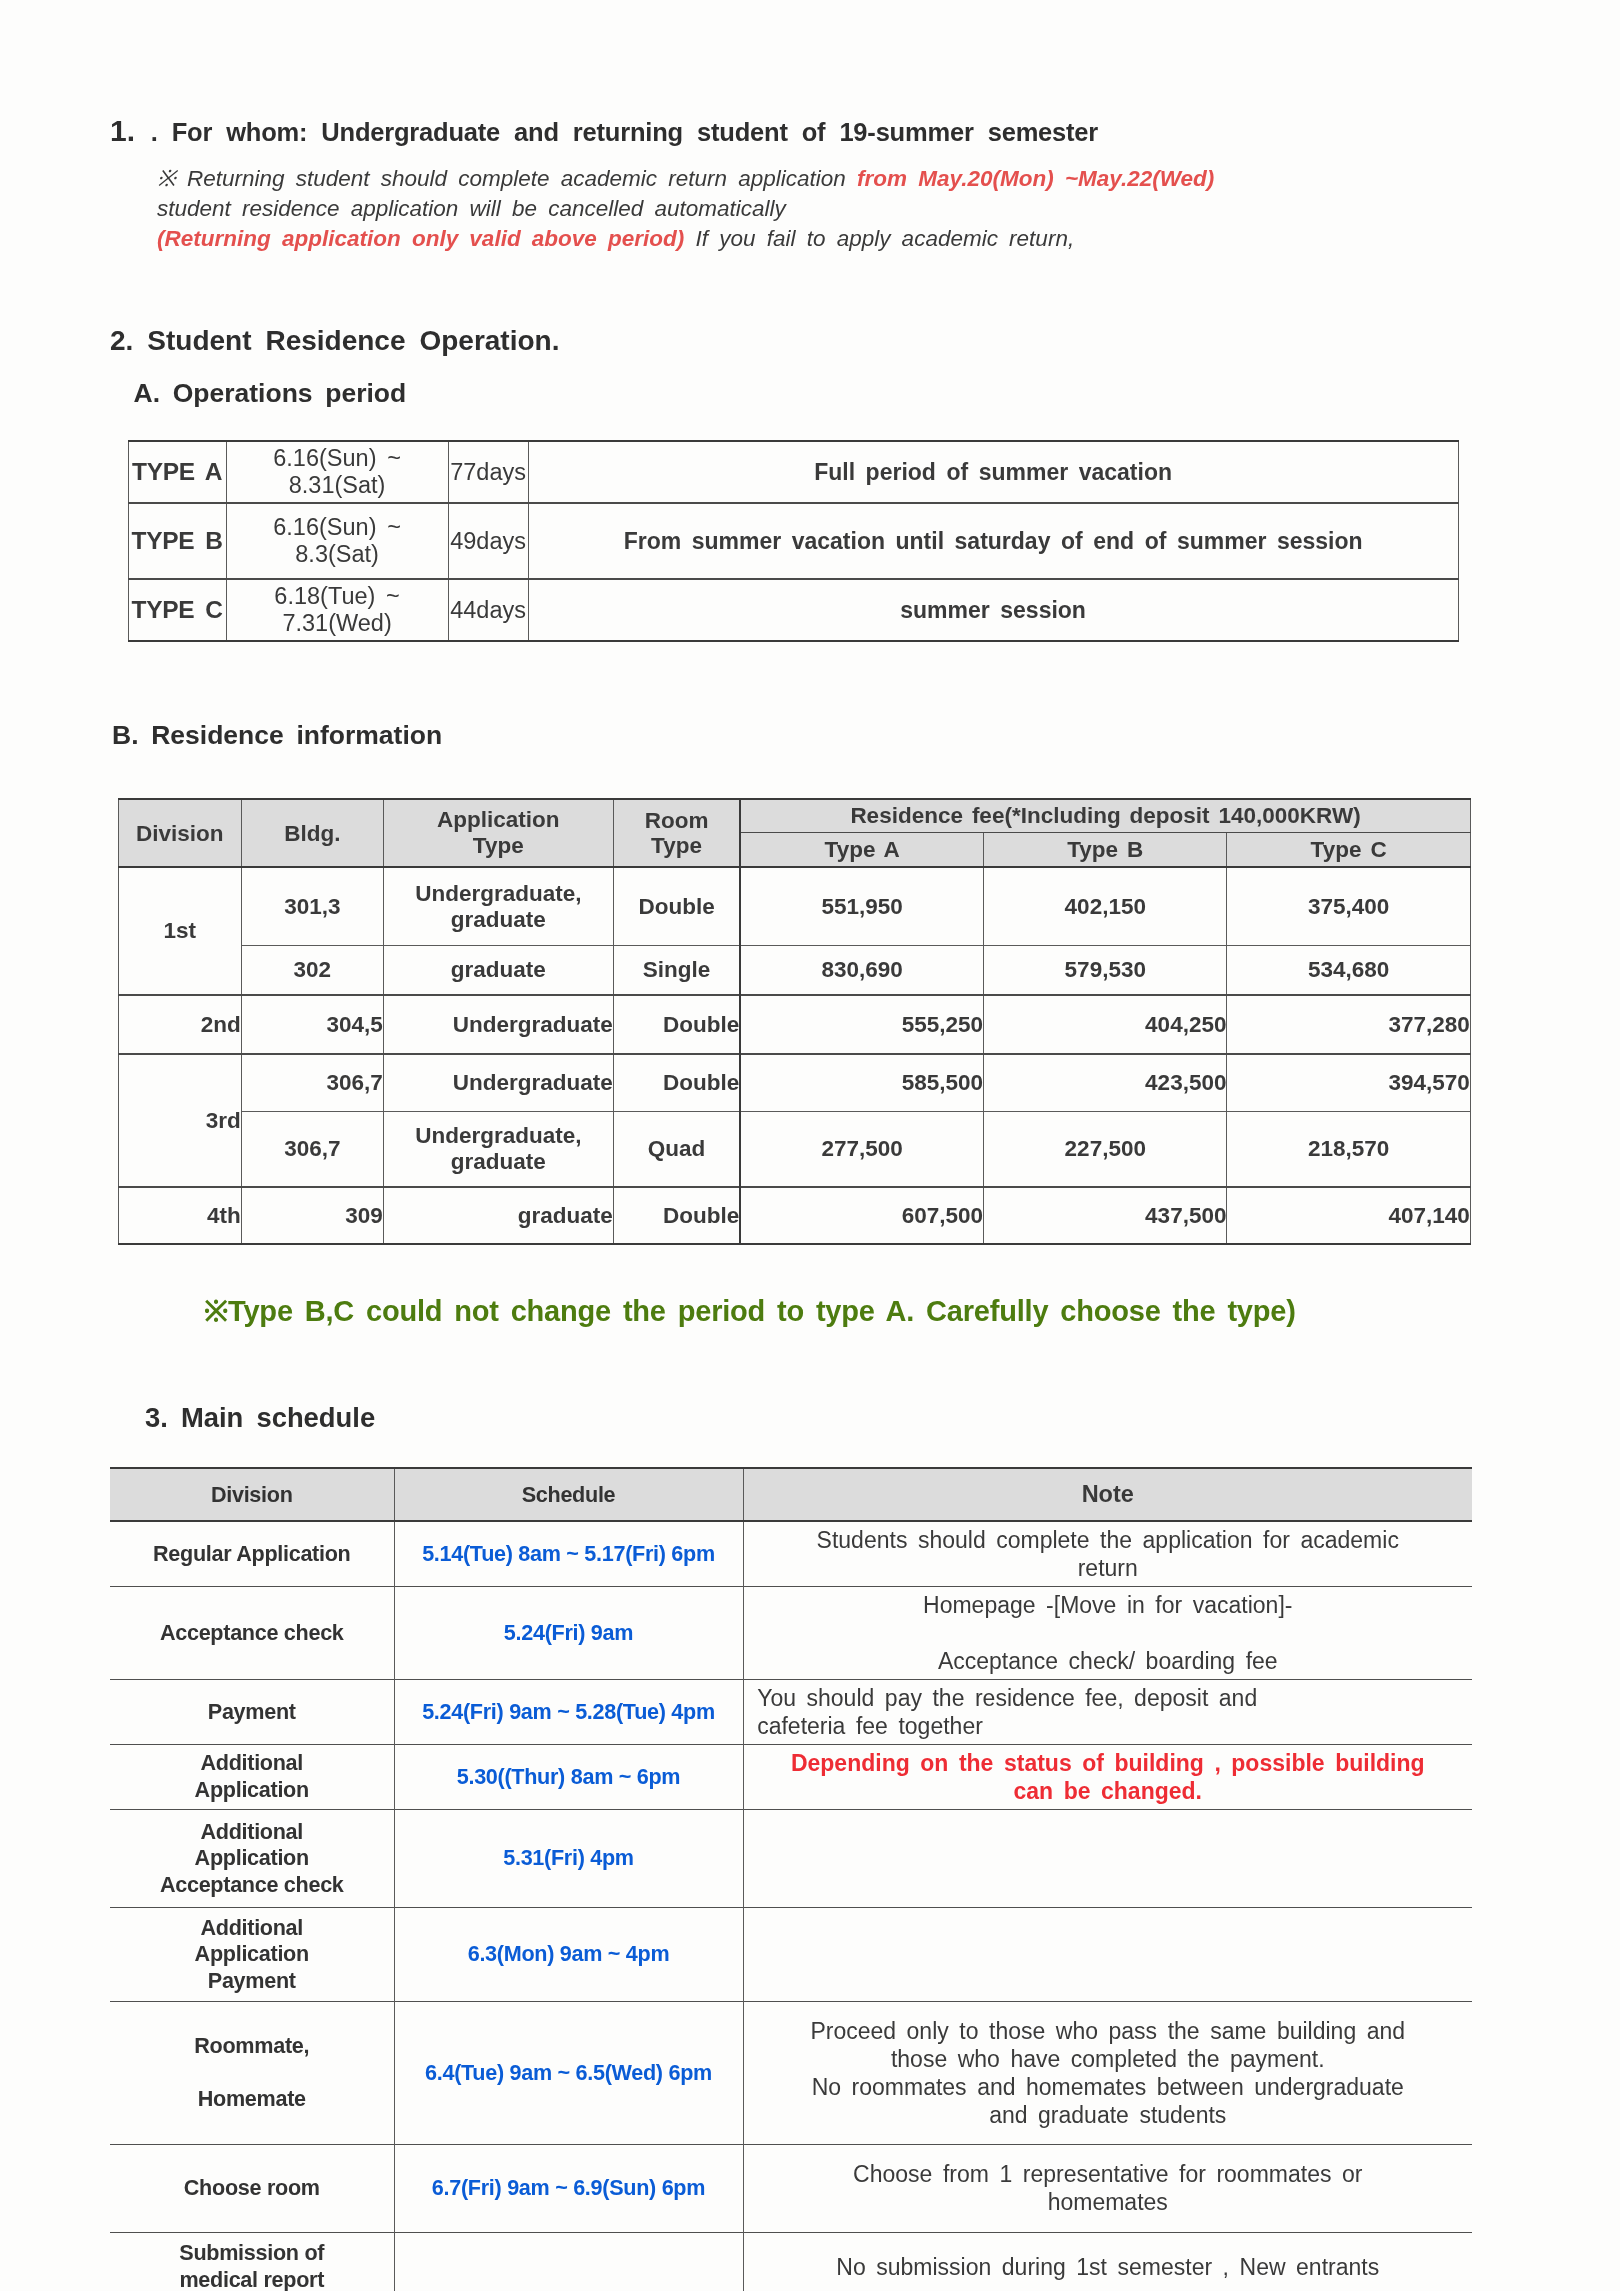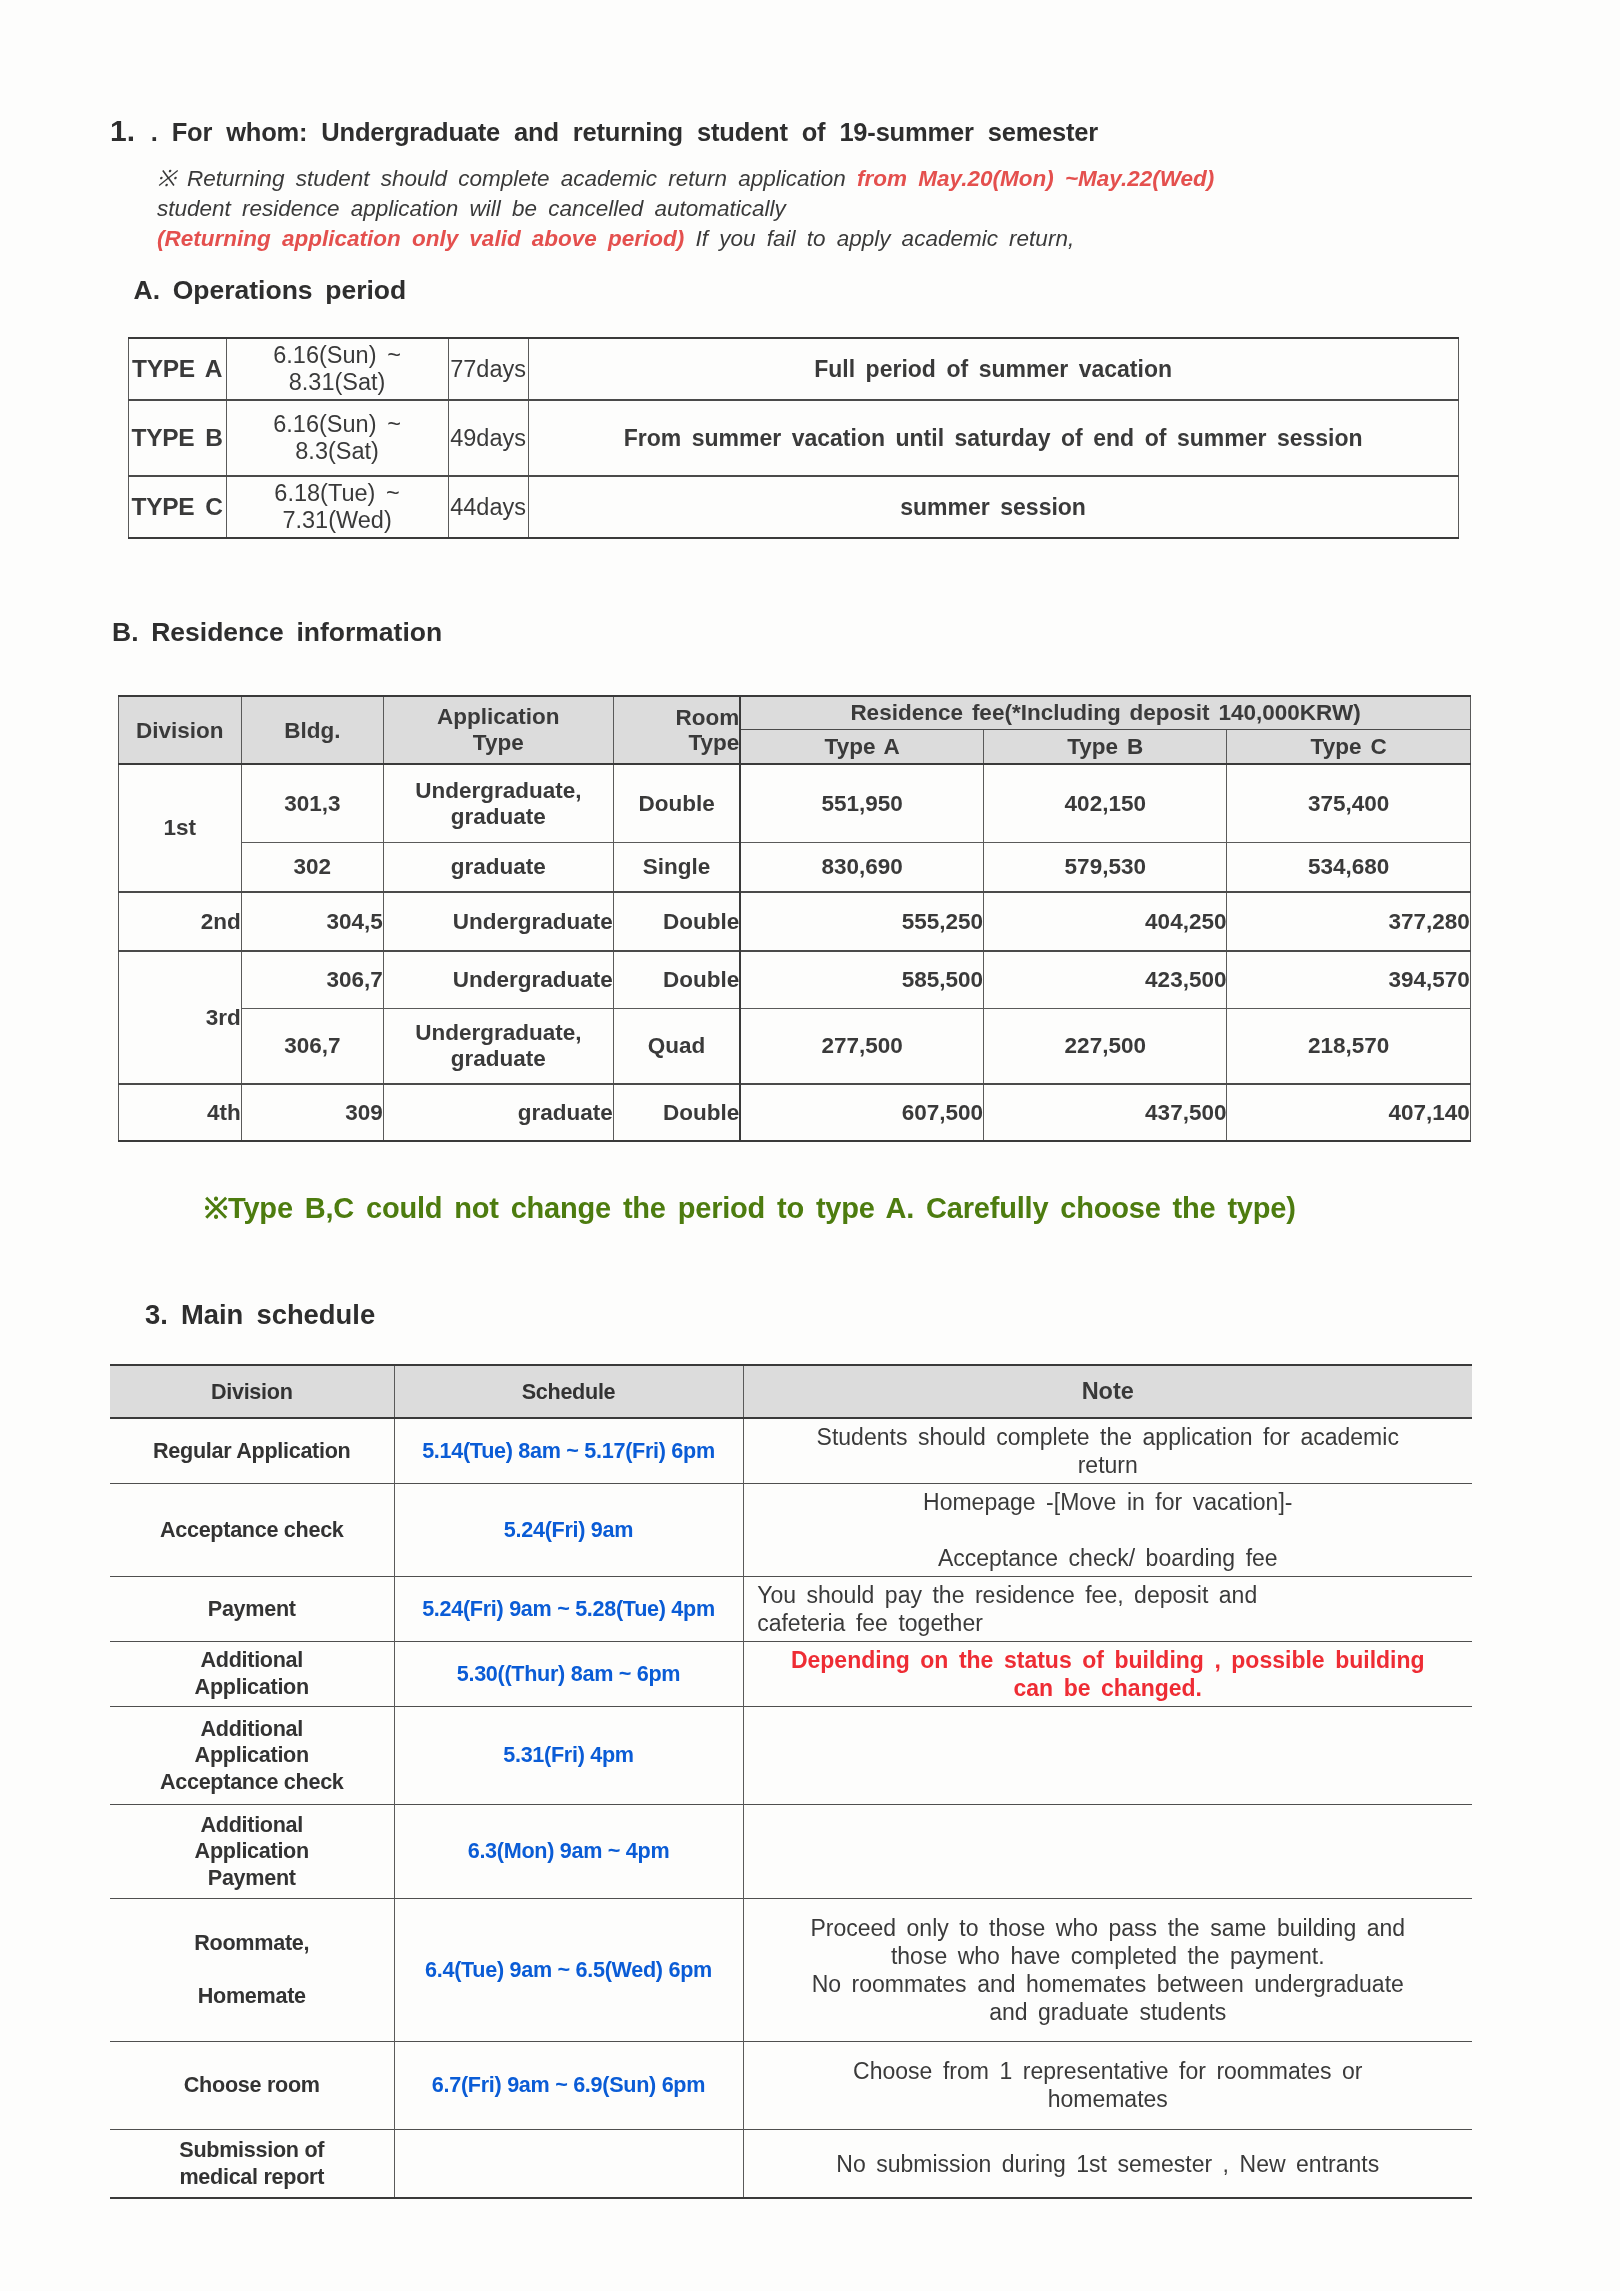--- a/index.html
+++ b/index.html
@@ -45,21 +45,21 @@
   .res { width:1353px; margin:47px 0 0 7.8px;
          border-top:2.5px solid #3a3a3a; border-bottom:2.5px solid #3a3a3a; }
   .res th, .res td { border:1px solid #5a5a5a; text-align:center; vertical-align:middle;
                      font-weight:bold; font-size:22.5px; word-spacing:0.12em; }
   .res thead th { background:#dcdcdc; line-height:25.5px; }
   .res thead tr.feerow th { border-bottom:1.5px solid #4a4a4a; }
   .res thead { border-bottom:2px solid #3a3a3a; }
   .res .c-div  { width:123px; }
   .res .c-bldg { width:142px; }
   .res .c-app  { width:230px; line-height:26.5px; }
-  .res .c-room { width:127px;text-align:right; }
+  .res .c-room { width:127px; }
   .res .c-fa   { width:250px; }
   .res .c-fb   { width:247px; }
   .res .dbl    { border-left:2.9px double #3a3a3a; }
   .res tr.grp td { border-top:2.9px double #4a4a4a;text-align:right; }
 
   .blue-note { margin:45px 0 0 94px; font-size:29px; font-weight:bold;
                color:#4d7c0f; word-spacing:0.14em; letter-spacing:-0.2px; }
 
   
   .h2b { margin:73px 0 0 35px; font-size:27.4px; font-weight:bold; color:#2e2e2e; word-spacing:0.2em; }
@@ -97,20 +97,21 @@
     </div>
     <div class="note1-line">
       <span class="dark">student residence application will be cancelled automatically</span>
     </div>
     <div class="note1-line">
       <span class="red">(Returning application only valid above period)</span>
       <span class="dark">If you fail to apply academic return,</span>
     </div>
   </div>
 
+  <div class="h2">2. Student Residence Operation.</div>
   <div class="h3">A. Operations period</div>
 
   <table class="ops">
     <tbody>
       <tr style="height:61px">
         <td class="c-type">TYPE A</td>
         <td class="c-period">6.16(Sun) ~ 8.31(Sat)</td>
         <td class="c-days">77days</td>
         <td class="c-note">Full period of summer vacation</td>
       </tr>

